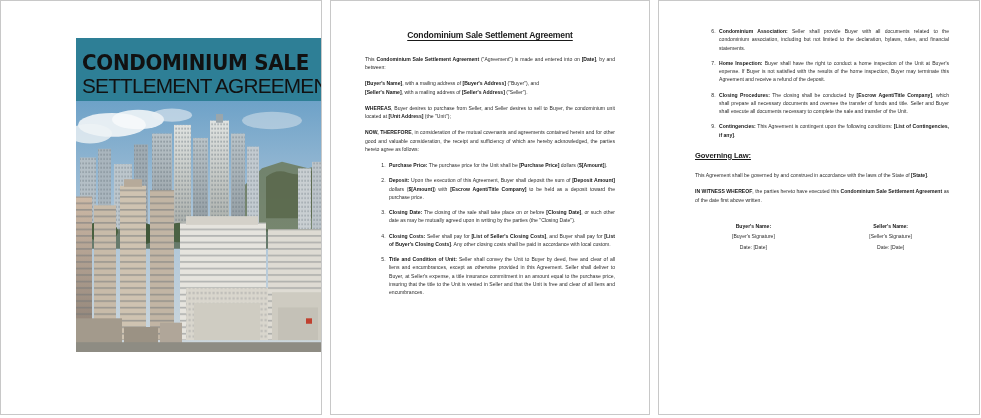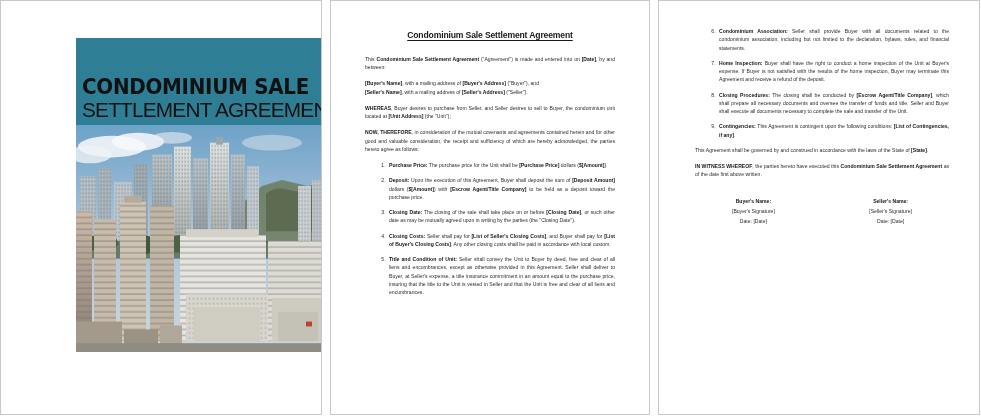--- a/index.html
+++ b/index.html
@@ -26,21 +26,21 @@
   .page-2{width:320px;height:415px;}
   .page-3{width:322px;height:415px;}
 
   
   .cover-inner{
     position:absolute;left:75px;top:37px;width:248px;height:314px;
     display:flex;flex-direction:column;
   }
   .cover-banner{
     background:#2e7f96;
-    height:87px;
+    height:63px;
     position:relative;
     flex:none;
   }
   .cover-title-wrap{
     position:absolute;left:6px;bottom:5px;right:4px;
     line-height:1;
   }
   .cover-title-1{
     font-family:"DejaVu Sans", sans-serif;
     font-weight:bold;
@@ -282,20 +282,21 @@
   <div class="page page-3">
     <div class="doc-body">
 
       <ol class="clauses" start="6" id="p3-clauses">
           <li><b>Condominium Association:</b><span> Seller shall provide Buyer with all documents related to the condominium association, including but not limited to the declaration, bylaws, rules, and financial statements.</span></li>
           <li><b>Home Inspection:</b><span> Buyer shall have the right to conduct a home inspection of the Unit at Buyer's expense. If Buyer is not satisfied with the results of the home inspection, Buyer may terminate this Agreement and receive a refund of the deposit.</span></li>
           <li><b>Closing Procedures:</b><span> The closing shall be conducted by </span><b>[Escrow Agent/Title Company]</b><span>, which shall prepare all necessary documents and oversee the transfer of funds and title. Seller and Buyer shall execute all documents necessary to complete the sale and transfer of the Unit.</span></li>
           <li><b>Contingencies:</b><span> This Agreement is contingent upon the following conditions: </span><b>[List of Contingencies, if any]</b><span>.</span></li>
         </ol>
 
+      <div class="section-heading">Governing Law:</div>
 
       <p class="para"><span>This Agreement shall be governed by and construed in accordance with the laws of the State of </span><b>[State]</b><span>.</span></p>
 
       <p class="para"><b>IN WITNESS WHEREOF</b><span>, the parties hereto have executed this </span><b>Condominium Sale Settlement Agreement</b><span> as of the date first above written.</span></p>
 
       <div class="sig-block">
         <div class="sig-col">
           <div class="sig-name">Buyer's Name:</div>
           <div class="sig-line">[Buyer's Signature]</div>
           <div class="sig-date">Date: [Date]</div>

